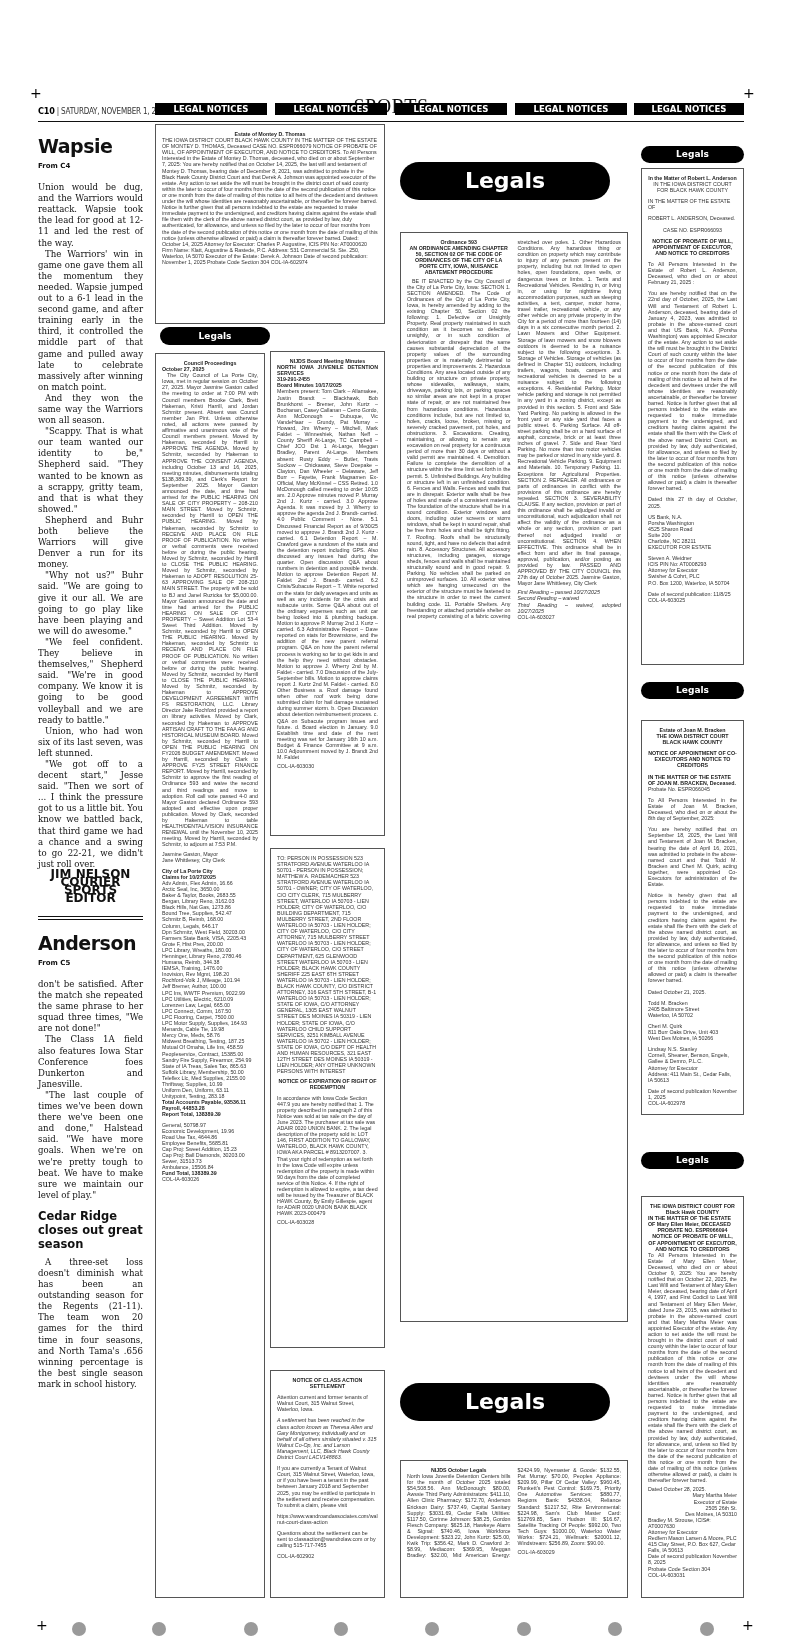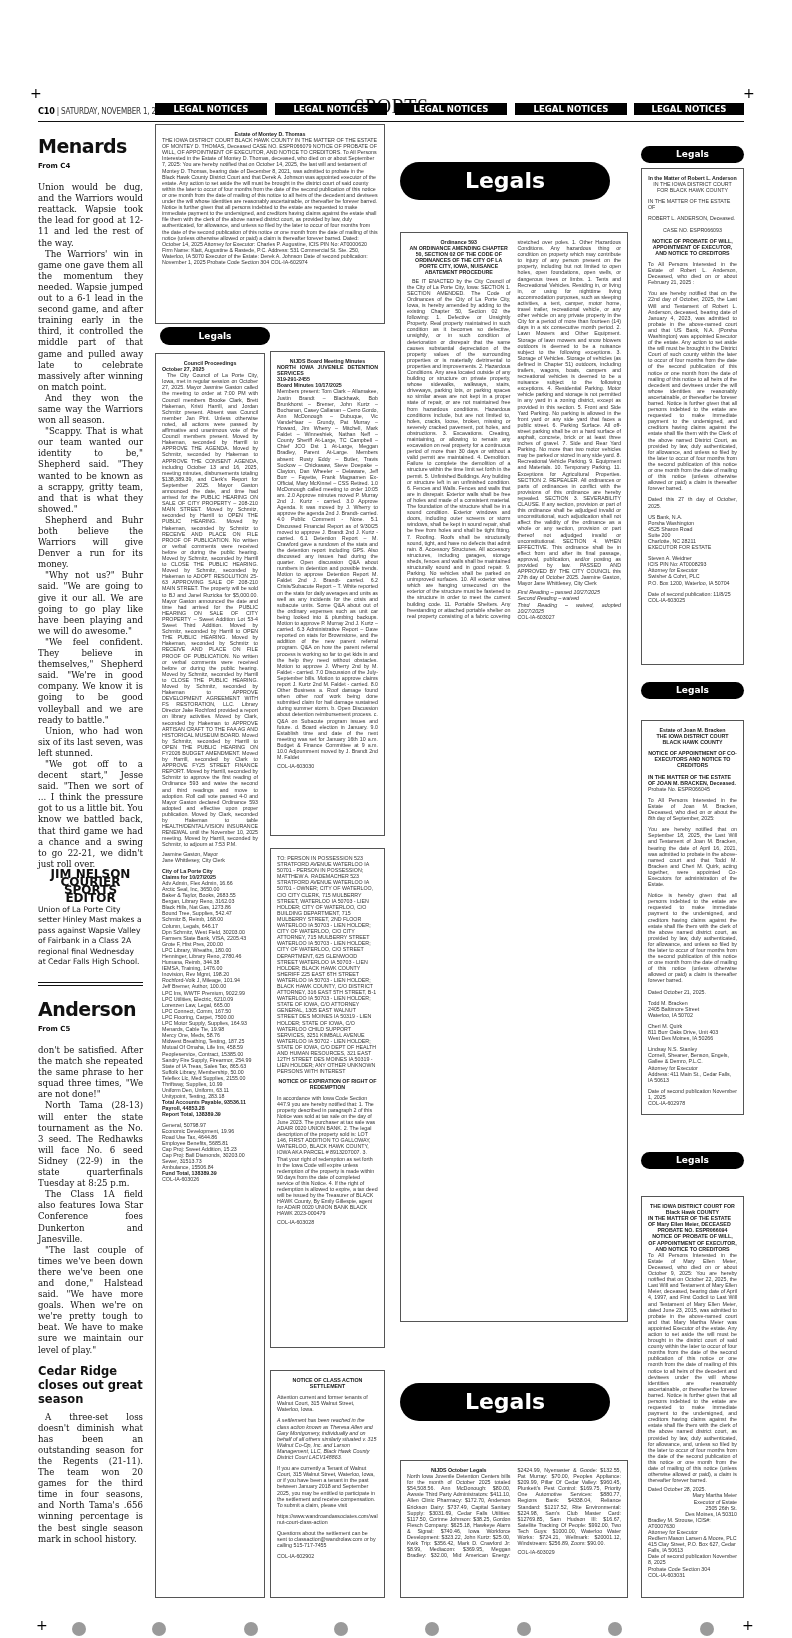--- a/index.html
+++ b/index.html
@@ -45,44 +45,42 @@
 <div class="reg" style="left:30px;top:86px;">+</div>
 <div class="reg" style="left:743px;top:86px;">+</div>
 
 <div class="masthead">
   <div class="mh-left"><b>C10</b> | <span>SATURDAY, NOVEMBER 1, 2025</span></div>
   <div class="mh-center">SPORTS</div>
   <div class="mh-right">THE COURIER</div>
 </div>
 
 <div class="sports">
-  <h1>Menards</h1>
+  <h1>Wapsie</h1>
   <div class="from">From C4</div>
   <p class="first">Union would be dug, and the Warriors would reattack. Wapsie took the lead for good at 12-11 and led the rest of the way.</p>
   <p>The Warriors' win in game one gave them all the momentum they needed. Wapsie jumped out to a 6-1 lead in the second game, and after training early in the third, it controlled the middle part of that game and pulled away late to celebrate massively after winning on match point.</p>
   <p>And they won the same way the Warriors won all season.</p>
   <p>"Scappy. That is what our team wanted our identity to be," Shepherd said. "They wanted to be known as a scrappy, gritty team, and that is what they showed."</p>
   <p>Shepherd and Buhr both believe the Warriors will give Denver a run for its money.</p>
   <p>"Why not us?" Buhr said. "We are going to give it our all. We are going to go play like have been playing and we will do awesome."</p>
   <p>"We feel confident. They believe in themselves," Shepherd said. "We're in good company. We know it is going to be good volleyball and we are ready to battle."</p>
   <p>Union, who had won six of its last seven, was left stunned.</p>
   <p>"We got off to a decent start," Jesse said. "Then we sort of ... I think the pressure got to us a little bit. You know we battled back, that third game we had a chance and a swing to go 22-21, we didn't just roll over.</p>
 
   <div class="credit">
     <div>JIM NELSON</div>
     <div>COURIER SPORTS EDITOR</div>
   </div>
-  <div class="caption">Union of La Porte City setter Hinley Mast makes a pass against Wapsie Valley of Fairbank in a Class 2A regional final Wednesday at Cedar Falls High School.</div>
 
   <div class="rule2"></div>
 
   <h1>Anderson</h1>
   <div class="from">From C5</div>
   <p class="first">don't be satisfied. After the match she repeated the same phrase to her squad three times, "We are not done!"</p>
-  <p>North Tama (28-13) will enter the state tournament as the No. 3 seed. The Redhawks will face No. 6 seed Sidney (22-9) in the state quarterfinals Tuesday at 8:25 p.m.</p>
   <p>The Class 1A field also features Iowa Star Conference foes Dunkerton and Janesville.</p>
   <p>"The last couple of times we've been down there we've been one and done," Halstead said. "We have more goals. When we're on we're pretty tough to beat. We have to make sure we maintain our level of play."</p>
   <h2>Cedar Ridge closes out great season</h2>
   <p>A three-set loss doesn't diminish what has been an outstanding season for the Regents (21-11). The team won 20 games for the third time in four seasons, and North Tama's .656 winning percentage is the best single season mark in school history.</p>
 
 </div>
 
 <div class="ln-head" style="left:155px;width:112px;">LEGAL NOTICES</div>
 <div class="ln-head" style="left:275px;width:112px;">LEGAL NOTICES</div>
 <div class="ln-head" style="left:395px;width:112px;">LEGAL NOTICES</div>

